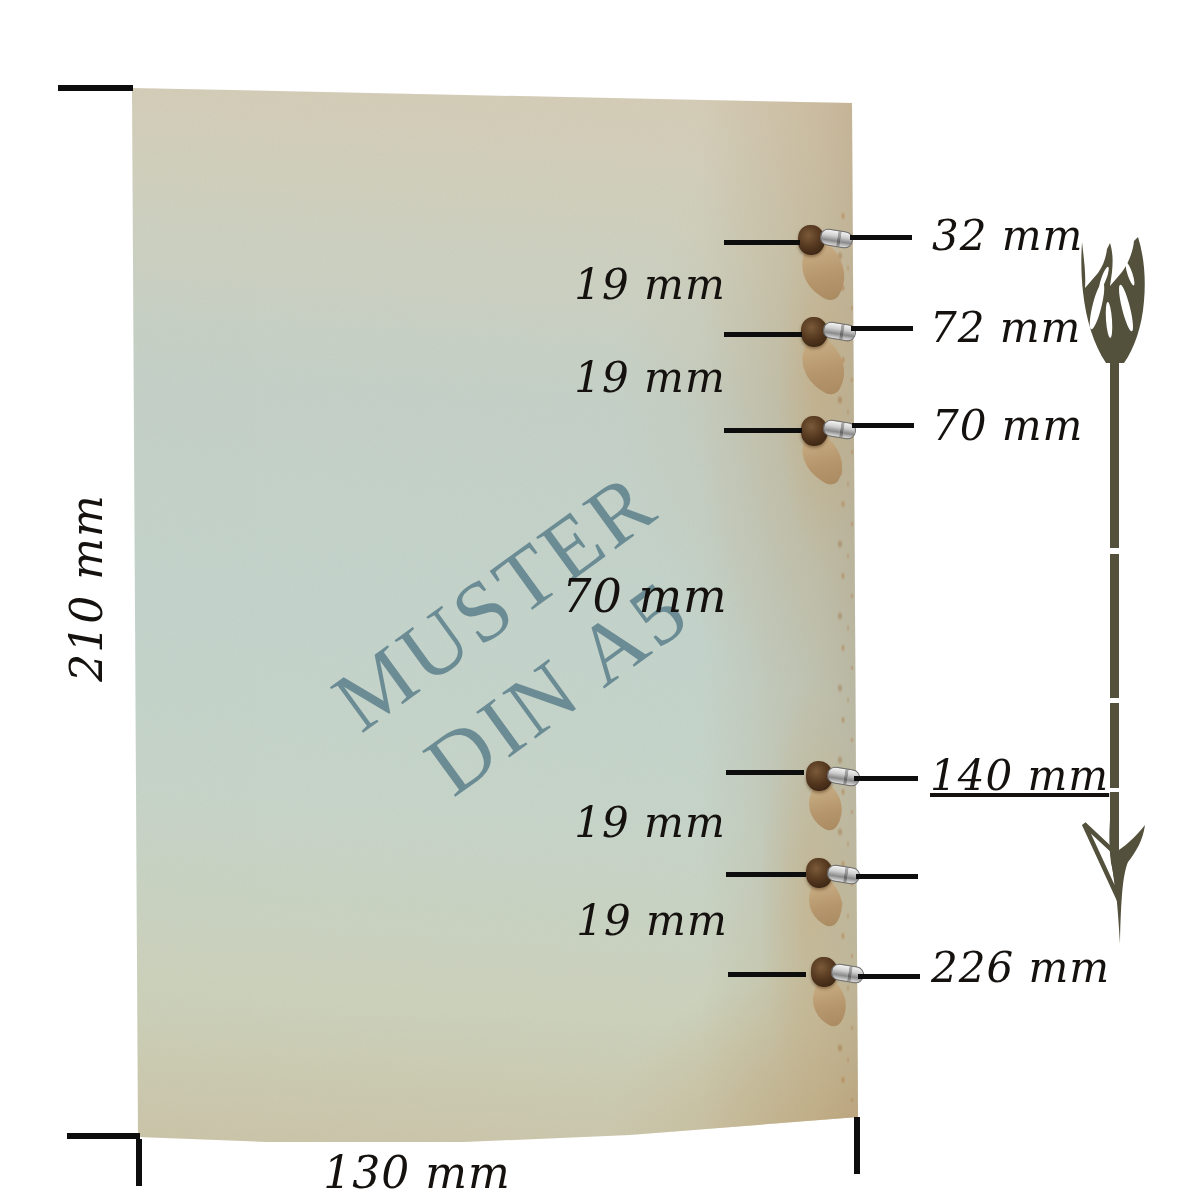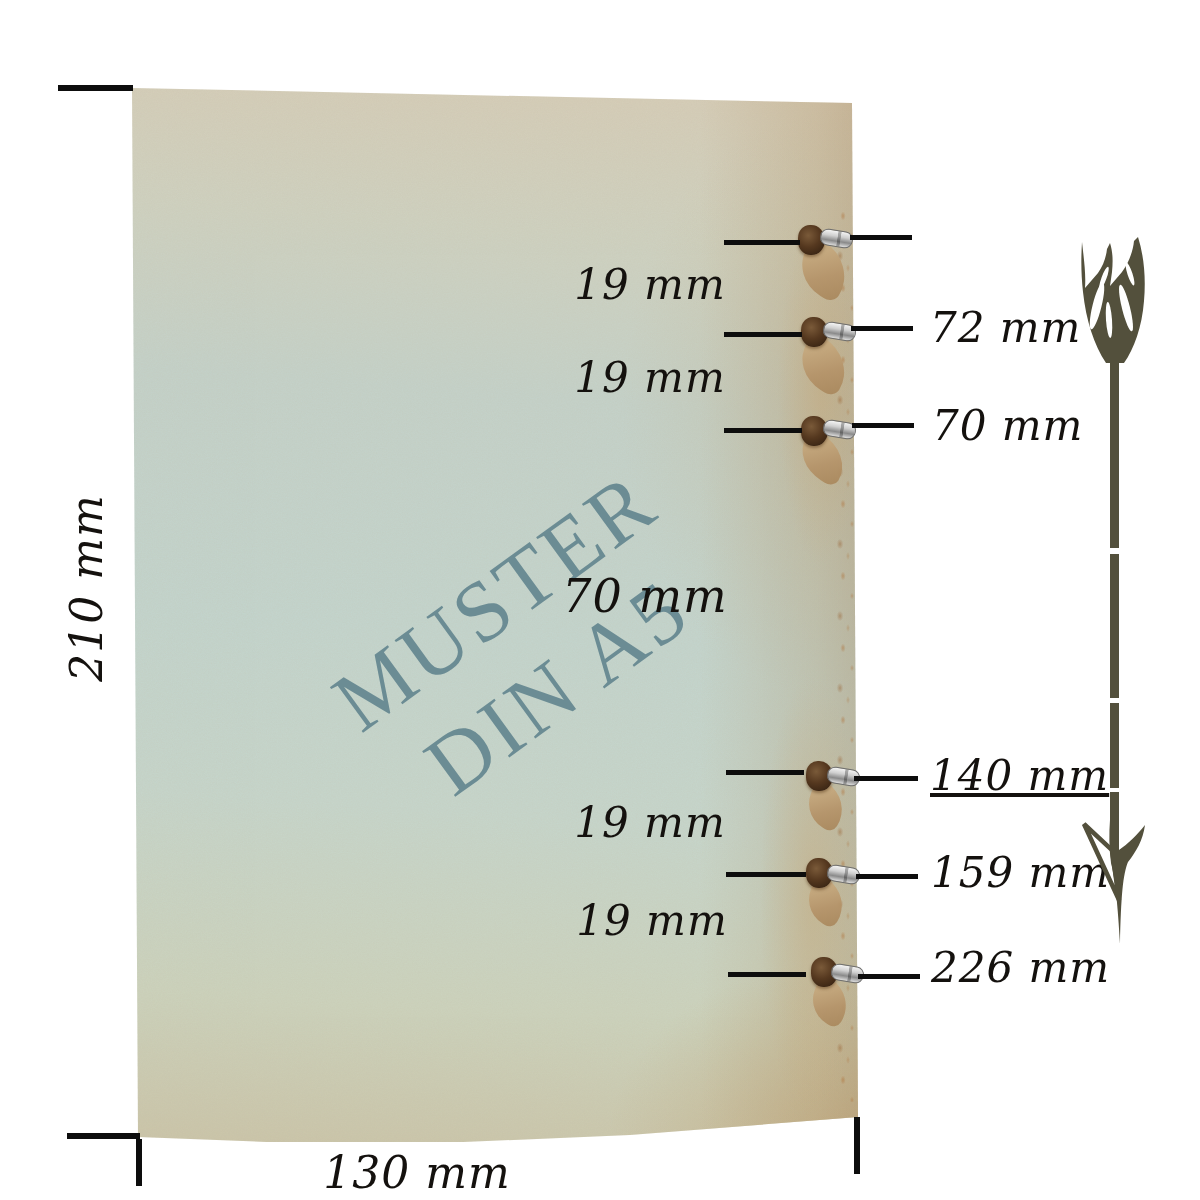--- a/index.html
+++ b/index.html
@@ -109,24 +109,24 @@
   <div class="dline" style="left:726px;top:872px;width:80px;"></div>
   <div class="dline" style="left:728px;top:972px;width:78px;"></div>
 
   <div class="dline" style="left:850px;top:235px;width:62px;"></div>
   <div class="dline" style="left:851px;top:326px;width:62px;"></div>
   <div class="dline" style="left:852px;top:423px;width:62px;"></div>
   <div class="dline" style="left:854px;top:776px;width:64px;"></div>
   <div class="dline" style="left:856px;top:874px;width:62px;"></div>
   <div class="dline" style="left:858px;top:974px;width:62px;"></div>
 
+  <div class="mlabel" style="left:932px;top:211px;">32 mm</div>
   <div class="mlabel" style="left:930px;top:303px;">72 mm</div>
   <div class="mlabel" style="left:932px;top:401px;">70 mm</div>
   <div class="mlabel" style="left:930px;top:751px;text-decoration:underline;">140 mm</div>
-  <div class="mlabel" style="left:931px;top:848px;">159 mm</div>
   <div class="mlabel" style="left:931px;top:943px;">226 mm</div>
 
   <div class="mlabel centered" style="left:650px;top:284px;">19 mm</div>
   <div class="mlabel centered" style="left:650px;top:377px;">19 mm</div>
   <div class="mlabel centered big" style="left:645px;top:596px;">70 mm</div>
   <div class="mlabel centered" style="left:650px;top:822px;">19 mm</div>
   <div class="mlabel centered" style="left:652px;top:920px;">19 mm</div>
 
   <div class="dline" style="left:58px;top:85px;width:75px;height:6px;"></div>
   <div class="dline" style="left:67px;top:1133px;width:73px;height:6px;"></div>

